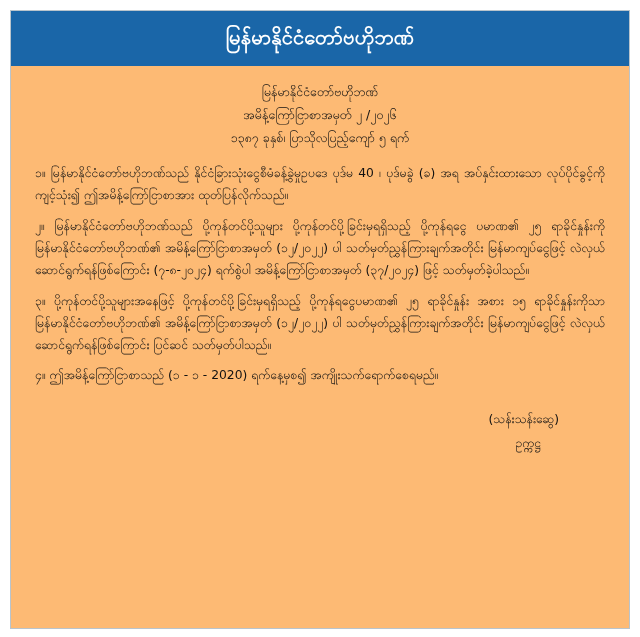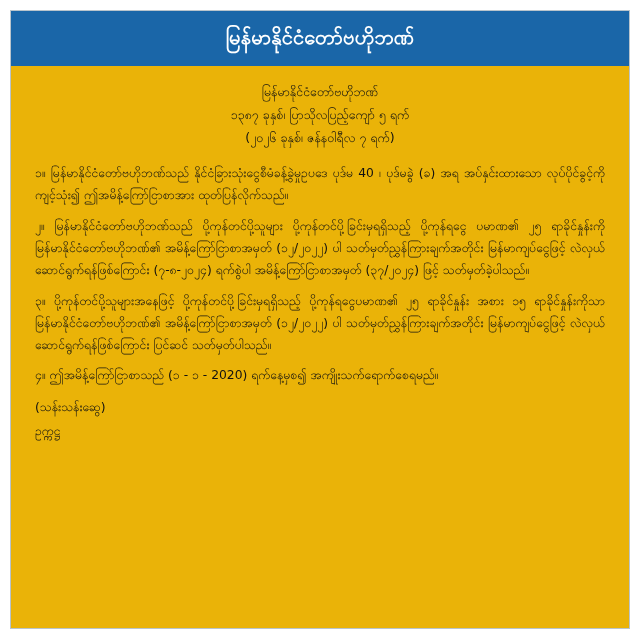--- a/index.html
+++ b/index.html
@@ -21,21 +21,21 @@
     background: #ffffff;
     padding: 10px 10px 8px 10px;
     display: flex;
     flex-direction: column;
   }
   .inner-border {
     flex: 1;
     border: 1px solid #b9c4cc;
     display: flex;
     flex-direction: column;
-    background: #eab308;
+    background: #fdba74;
   }
   
   .banner {
     background: #1a66a8;
     color: #ffffff;
     text-align: center;
     padding: 12px 18px 14px 18px;
   }
   .banner-line1 {
     font-size: 20px;
@@ -70,21 +70,22 @@
   }
   .para {
     font-size: 12.3px;
     line-height: 1.78;
     text-align: justify;
     text-justify: inter-word;
     margin-bottom: 9px;
     color: #111111;
   }
   .signature {
-    margin-top: 0;
+    margin-top: 12px;
+    text-align: right;
     padding-right: 46px;
   }
   .signature div {
     font-size: 12.3px;
     line-height: 1.9;
     color: #111111;
   }
   .sig-name { }
   .sig-title { padding-right: 18px; }
 </style>
@@ -95,22 +96,22 @@
   <div class="inner-border">
 
     <div class="banner">
       <div class="banner-line1">မြန်မာနိုင်ငံတော်ဗဟိုဘဏ်</div>
     </div>
 
     <div class="body-area">
 
       <div class="heading-block">
         <div>မြန်မာနိုင်ငံတော်ဗဟိုဘဏ်</div>
+        <div>အမိန့်ကြော်ငြာစာအမှတ် ၂ /၂၀၂၆</div>
         <div>၁၃၈၇ ခုနှစ်၊ ပြာသိုလပြည့်ကျော် ၅ ရက်</div>
-        <div>(၂၀၂၆ ခုနှစ်၊ ဇန်နဝါရီလ ၇ ရက်)</div>
       </div>
 
       <div class="paras">
         <div class="para">၁။  မြန်မာနိုင်ငံတော်ဗဟိုဘဏ်သည် နိုင်ငံခြားသုံးငွေစီမံခန့်ခွဲမှုဥပဒေ ပုဒ်မ 40 ၊ ပုဒ်မခွဲ (ခ) အရ အပ်နှင်းထားသော လုပ်ပိုင်ခွင့်ကို ကျင့်သုံး၍ ဤအမိန့်ကြော်ငြာစာအား ထုတ်ပြန်လိုက်သည်။</div>
         <div class="para">၂။   မြန်မာနိုင်ငံတော်ဗဟိုဘဏ်သည် ပို့ကုန်တင်ပို့သူများ ပို့ကုန်တင်ပို့ခြင်းမှရရှိသည့် ပို့ကုန်ရငွေ ပမာဏ၏ ၂၅ ရာခိုင်နှုန်းကို မြန်မာနိုင်ငံတော်ဗဟိုဘဏ်၏ အမိန့်ကြော်ငြာစာအမှတ် (၁၂/၂၀၂၂) ပါ သတ်မှတ်ညွှန်ကြားချက်အတိုင်း မြန်မာကျပ်ငွေဖြင့် လဲလှယ်ဆောင်ရွက်ရန်ဖြစ်ကြောင်း (၇-၈-၂၀၂၄) ရက်စွဲပါ အမိန့်ကြော်ငြာစာအမှတ် (၃၇/၂၀၂၄) ဖြင့် သတ်မှတ်ခဲ့ပါသည်။</div>
         <div class="para">၃။   ပို့ကုန်တင်ပို့သူများအနေဖြင့် ပို့ကုန်တင်ပို့ခြင်းမှရရှိသည့် ပို့ကုန်ရငွေပမာဏ၏ ၂၅ ရာခိုင်နှုန်း အစား ၁၅ ရာခိုင်နှုန်းကိုသာ မြန်မာနိုင်ငံတော်ဗဟိုဘဏ်၏ အမိန့်ကြော်ငြာစာအမှတ် (၁၂/၂၀၂၂) ပါ သတ်မှတ်ညွှန်ကြားချက်အတိုင်း မြန်မာကျပ်ငွေဖြင့် လဲလှယ်ဆောင်ရွက်ရန်ဖြစ်ကြောင်း ပြင်ဆင် သတ်မှတ်ပါသည်။</div>
         <div class="para">၄။   ဤအမိန့်ကြော်ငြာစာသည် (၁ - ၁ - 2020) ရက်နေ့မှစ၍ အကျိုးသက်ရောက်စေရမည်။</div>
       </div>
 
       <div class="signature">

